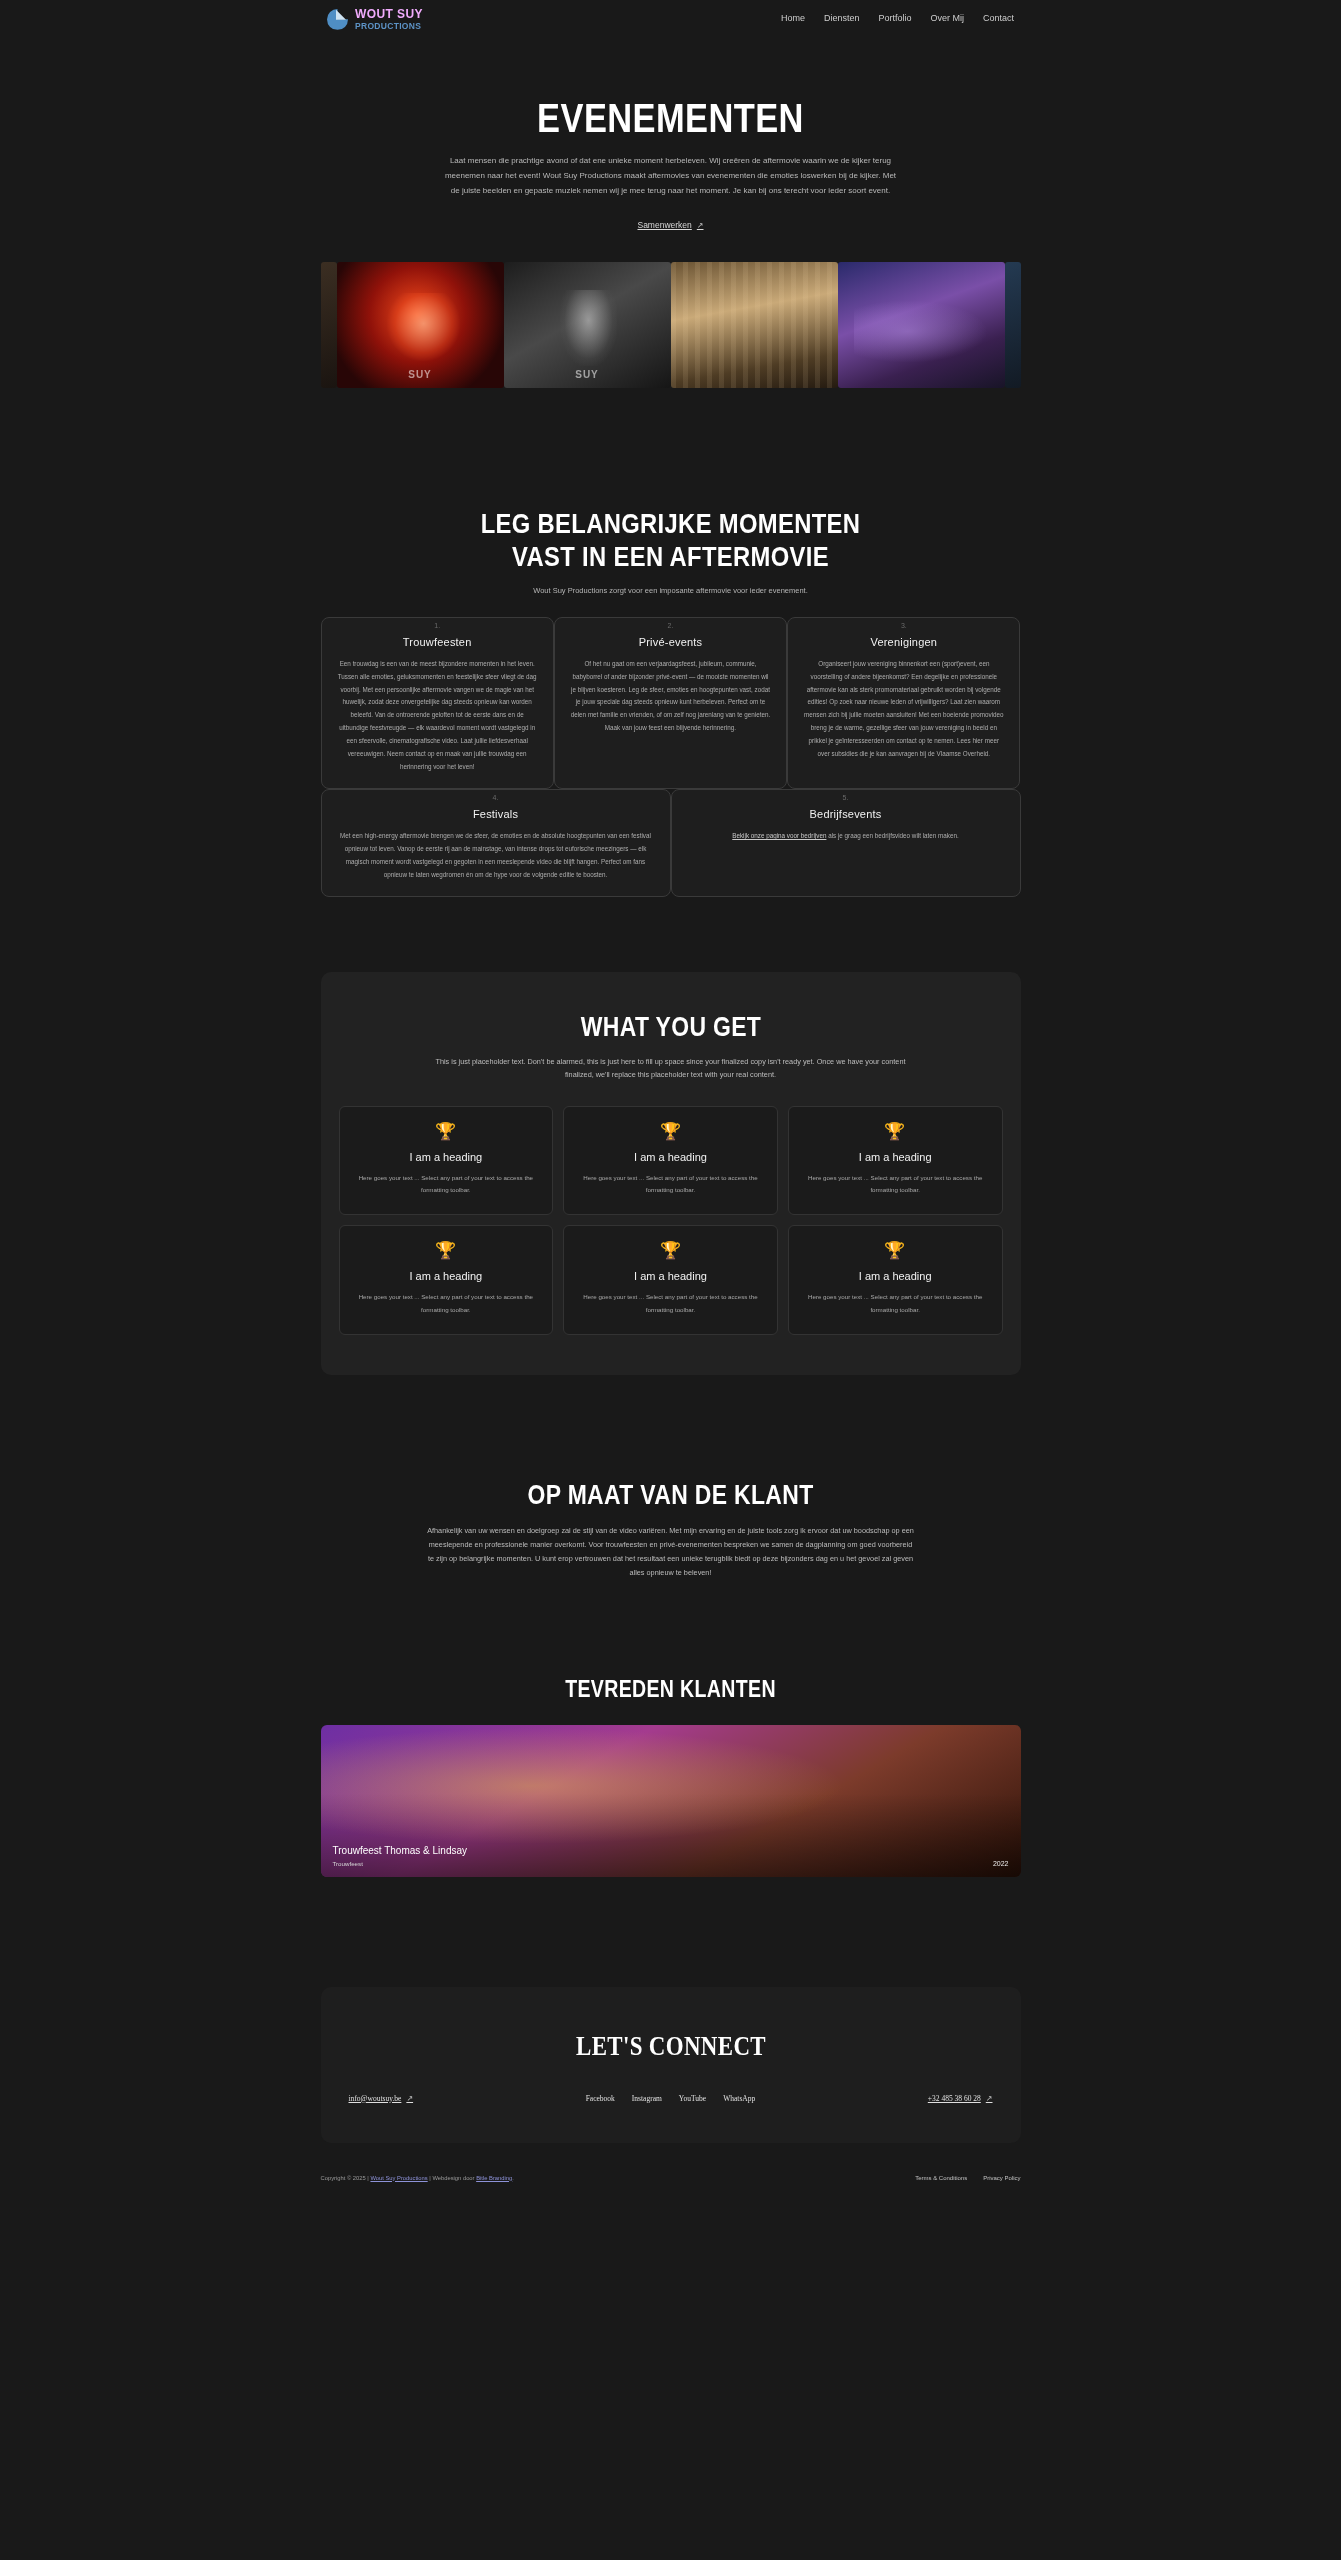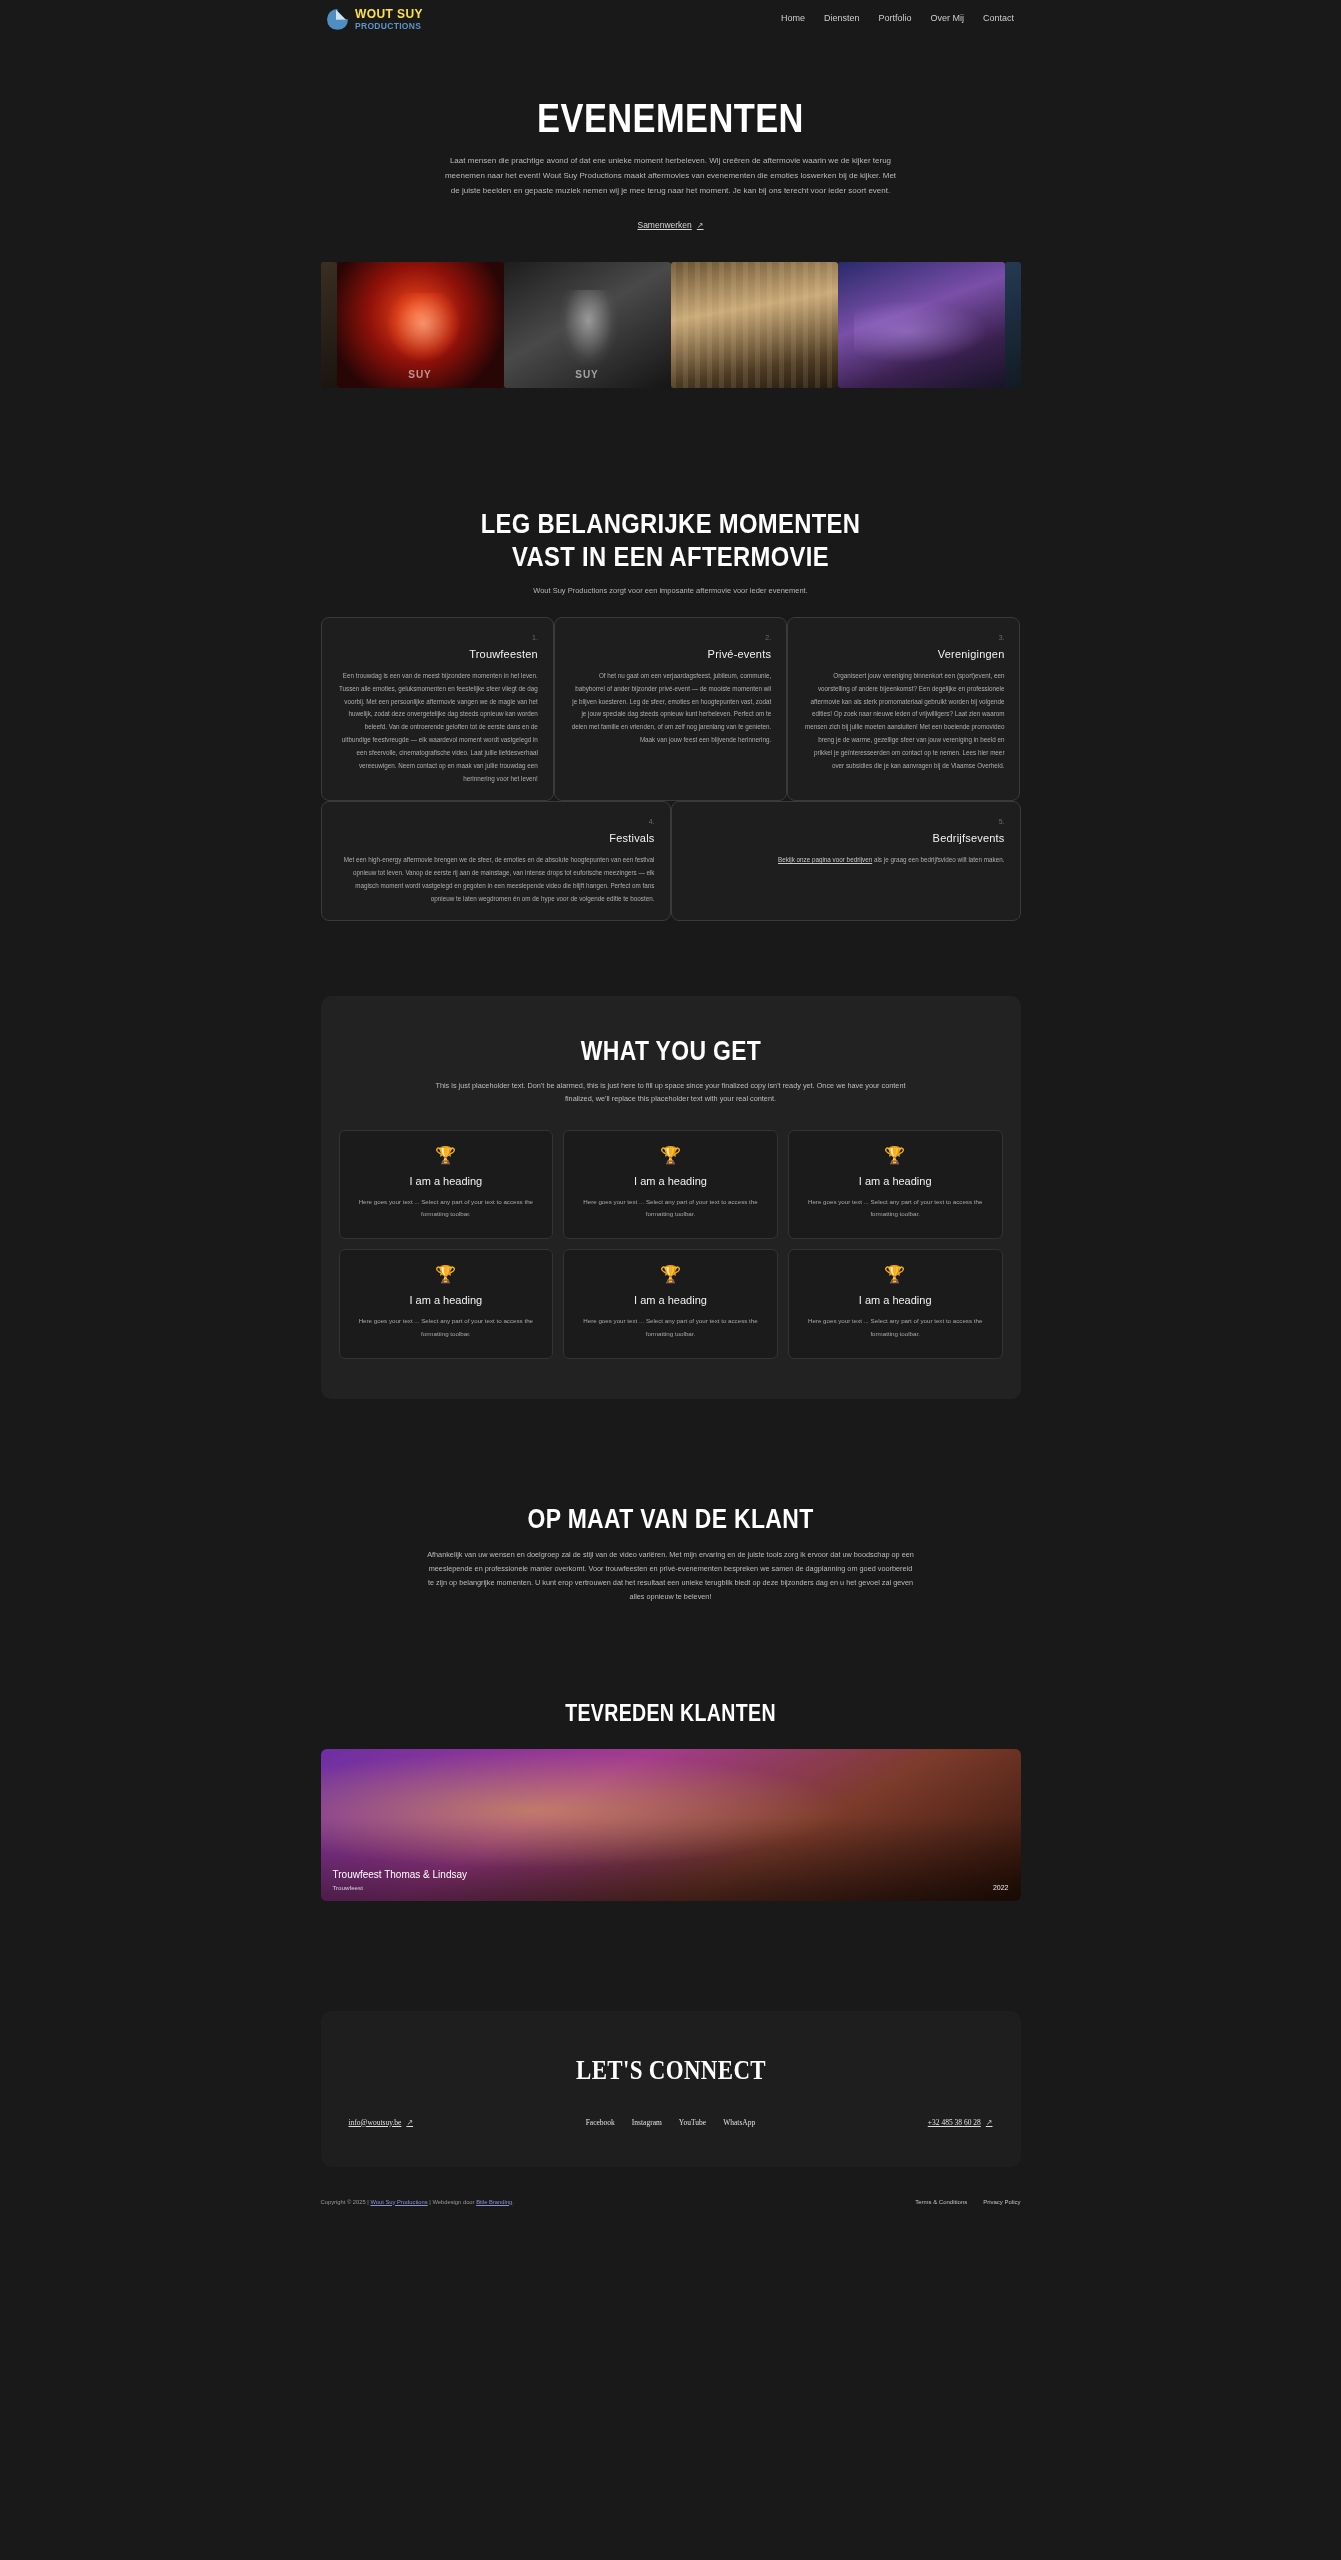--- a/index.html
+++ b/index.html
@@ -19,21 +19,21 @@
   .logo-mark .c1 {
     position:absolute; left:0; top:0; width:21px; height:21px; border-radius:50%;
     background:#4f8ec4;
     clip-path: polygon(0 0, 50% 0, 50% 50%, 100% 50%, 100% 100%, 0 100%);
   }
   .logo-mark .c2 {
     position:absolute; left:9px; top:1px; width:10px; height:10px;
     background:#cfe3f2; clip-path: polygon(0 0, 100% 100%, 0 100%);
   }
   .logo-text { display:flex; flex-direction:column; line-height:1; }
-  .logo-text .l1 { font-size:12px; font-weight:bold; letter-spacing:.4px; color:#fde047; font-stretch:condensed; }
+  .logo-text .l1 { font-size:12px; font-weight:bold; letter-spacing:.4px; color:#f0abfc; font-stretch:condensed; }
   .logo-text .l2 { font-size:8.5px; font-weight:bold; letter-spacing:.3px; color:#5d93c6; margin-top:2px; }
   .nav { position:absolute; right:327px; top:13px; display:flex; gap:19px; }
   .nav a { color:#cdcdcd; font-size:9px; text-decoration:none; }
 
   
   .hero { text-align:center; padding-top:55px; }
   .h-title {
     font-size:41px; font-weight:bold; letter-spacing:.5px; color:#fff;
     font-stretch:condensed; transform:scaleX(.84); transform-origin:center;
   }
@@ -71,21 +71,21 @@
   .s2-h {
     font-size:28px; font-weight:bold; color:#fff; line-height:1.15; letter-spacing:.4px;
     font-stretch:condensed; transform:scaleX(.85); transform-origin:center;
   }
   .s2-sub { margin-top:13px; font-size:7.5px; color:#b5b5b5; }
 
   .cards { width:700px; margin:22px auto 0; }
   .card-row { display:flex; gap:0; }
   .card {
     background:#1e1e1e; border:1px solid #3a3a3a; border-radius:8px;
-    padding:16px 15px 14px; position:relative;text-align:right;
+    padding:4px 15px 14px; position:relative;
   }
   .row1 .card { width:233.4px; }
   .row1 .card + .card { margin-left:0; }
   .row2 { margin-top:0; }
   .row2 .card.c4 { width:350px; }
   .row2 .card.c5 { width:350px; }
   .card .num { font-size:7px; color:#6a6a6a; }
   .card h3 { font-size:11px; font-weight:normal; color:#f2f2f2; margin-top:7px; letter-spacing:.2px; }
   .card p { margin-top:10px; font-size:6.3px; line-height:2.05; color:#aeaeae; }
   .card p a { color:#c9c9c9; text-decoration:underline; }

